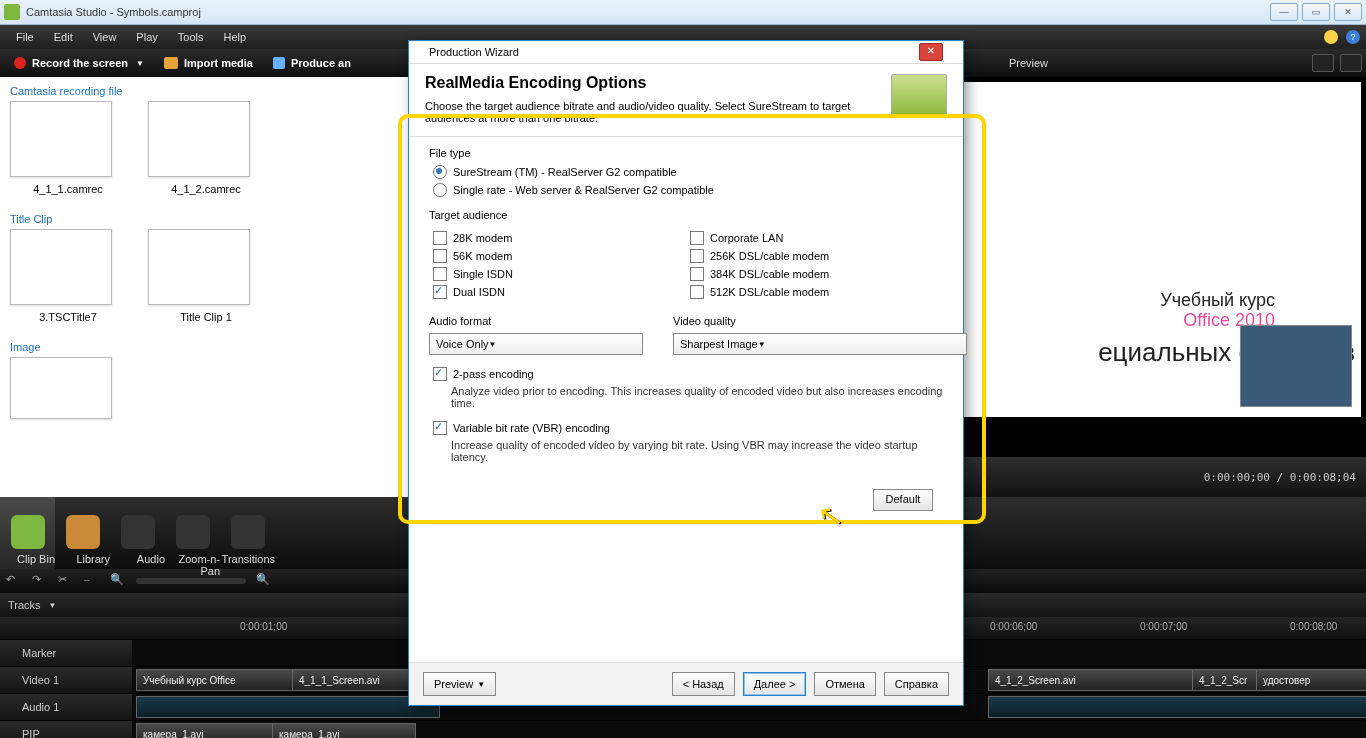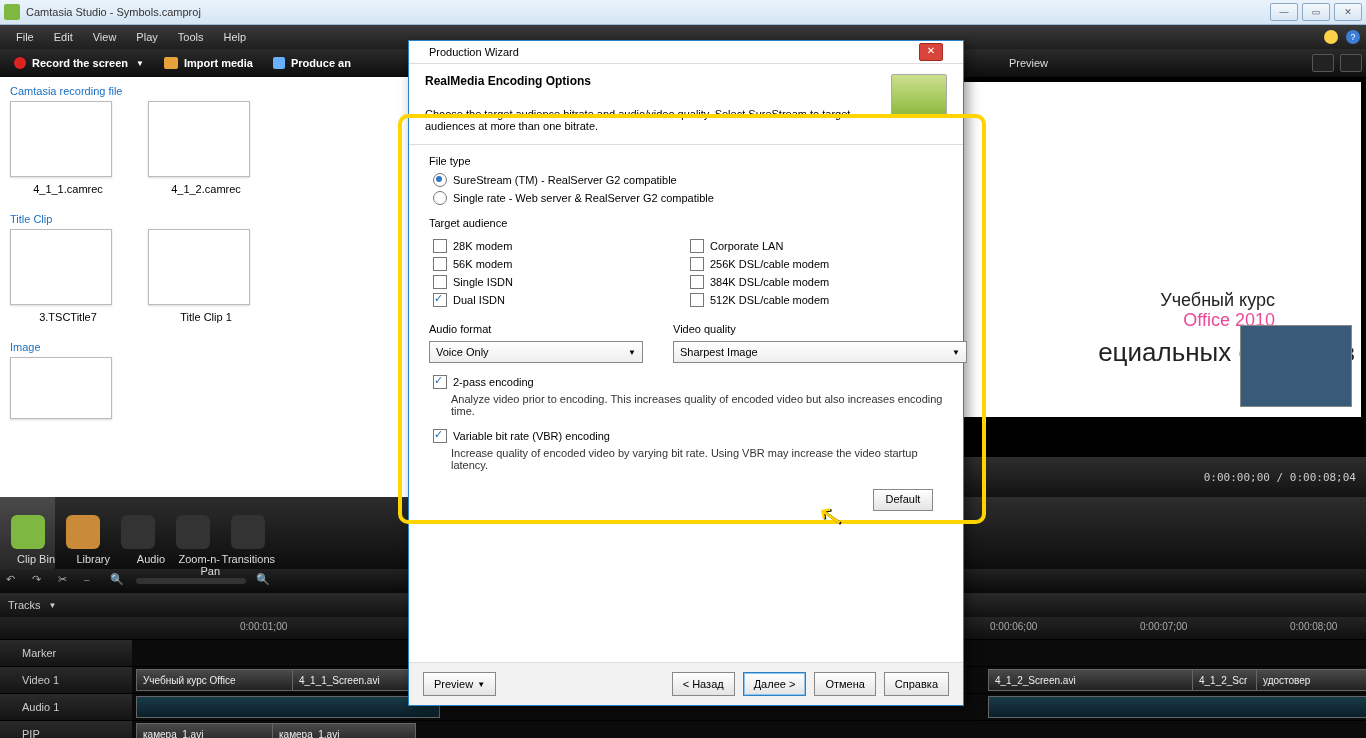--- a/index.html
+++ b/index.html
@@ -51,34 +51,34 @@
 .rlabel{width:110px;padding-left:22px;background:linear-gradient(#2a2a2a,#141414);height:100%;display:flex;align-items:center}
 .rbody{flex:1;position:relative;height:100%;background:#0b0b0b}
 .clip{position:absolute;top:2px;height:20px;background:linear-gradient(#4a4a4a,#222);border:1px solid #666;color:#eee;font-size:10px;display:flex;align-items:center;padding:0 6px;overflow:hidden;white-space:nowrap}
 .clip.wave{background:linear-gradient(#1a3a48,#0a1f28)}
 
 .dialog{position:absolute;left:408px;top:40px;width:554px;height:664px;background:#fff;border:1px solid #2a83c9;box-shadow:4px 4px 12px rgba(0,0,0,.4)}
 .dlg-title{height:22px;background:#fff;border-bottom:1px solid #ddd;display:flex;align-items:center;padding:0 20px}
 .dlg-close{margin-left:auto;width:22px;height:16px;background:#d9453a;color:#fff;border:1px solid #a02c23;border-radius:2px;text-align:center;line-height:14px;font-size:10px}
 .dlg-head{padding:10px 16px 12px;display:flex;border-bottom:1px solid #ddd}
 .dlg-head .txt{flex:1}
-.dlg-head b{font-size:12px}
-.dlg-head .desc{margin-top:20px}
+.dlg-head b{font-size:16px}
+.dlg-head .desc{margin-top:8px}
 .dlg-logo{width:54px;height:42px;background:linear-gradient(#cde08f,#8ab83a);border:1px solid #aaa;border-radius:2px}
 .dlg-body{padding:10px 20px 8px 20px}
 .grp{margin-bottom:12px}
 .grp-title{margin-bottom:6px}
 .radio,.check{display:flex;align-items:center;gap:6px;margin:4px 0 4px 4px}
 .r{width:12px;height:12px;border:1px solid #777;border-radius:50%;position:relative}
 .r.on::after{content:"";position:absolute;left:2px;top:2px;width:6px;height:6px;background:#3277c9;border-radius:50%}
 .c{width:12px;height:12px;border:1px solid #777;background:#fff;position:relative}
 .c.on::after{content:"✓";position:absolute;left:0;top:-2px;font-size:11px;color:#2a6db8}
 .two-col{display:flex}
 .two-col>div{flex:1}
-.sel{width:200px;height:20px;border:1px solid #888;background:linear-gradient(#fff,#eee);display:flex;align-items:center;padding:0 6px;justify-content:space-between}
+.sel{width:200px;height:20px;border:1px solid #888;background:linear-gradient(#fff,#eee);display:flex;align-items:center;padding:0 6px;}
 .sel .dd{font-size:8px}
 .subdesc{margin:3px 0 0 22px;color:#333}
 .default-btn{position:absolute;right:30px;top:448px;width:58px;height:20px;border:1px solid #888;background:linear-gradient(#fff,#e4e4e4);text-align:center;line-height:18px}
 .dlg-footer{position:absolute;left:0;right:0;bottom:0;height:42px;background:#f2f2f2;border-top:1px solid #ddd;display:flex;align-items:center;padding:0 14px;gap:8px}
 .fbtn{height:22px;border:1px solid #888;background:linear-gradient(#fff,#e4e4e4);padding:0 10px;display:flex;align-items:center;gap:4px}
 .fbtn.primary{border:1px solid #2a83c9;box-shadow:0 0 0 1px #8fc3ec inset}
 .fbtn .dd{font-size:8px}
 .spacer{flex:1}
 .highlight{position:absolute;left:398px;top:114px;width:580px;height:402px;border:4px solid #ffd400;border-radius:10px;pointer-events:none}
 .cursor{position:absolute;left:818px;top:498px;font-size:30px;color:#ffd400;text-shadow:1px 1px 0 #000;pointer-events:none;transform:rotate(-10deg)}

